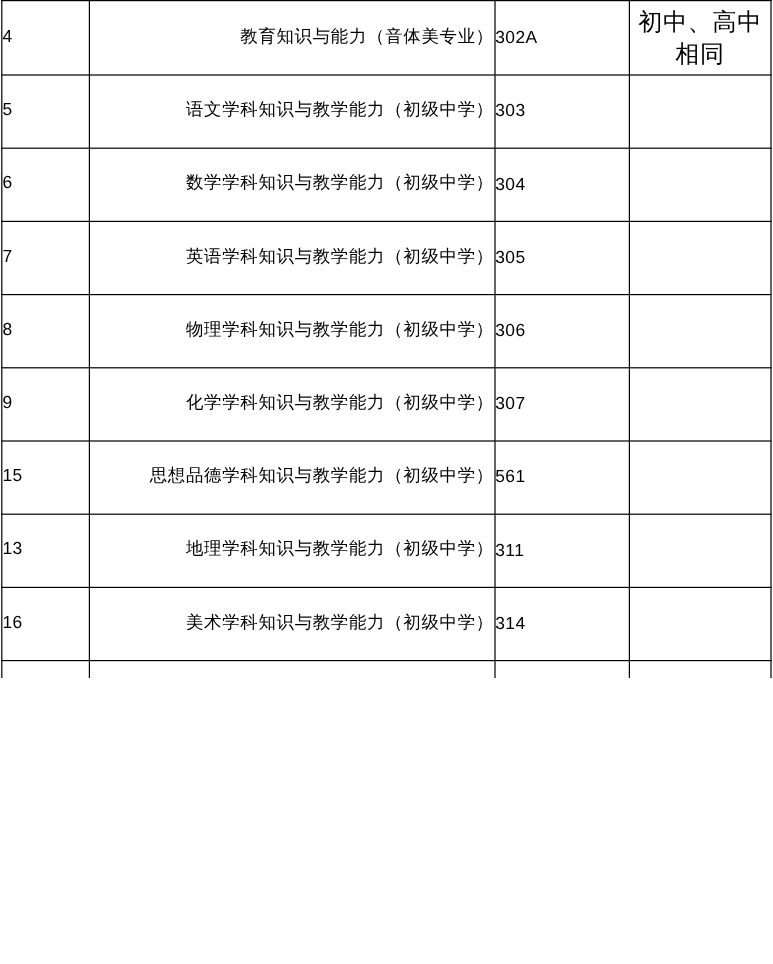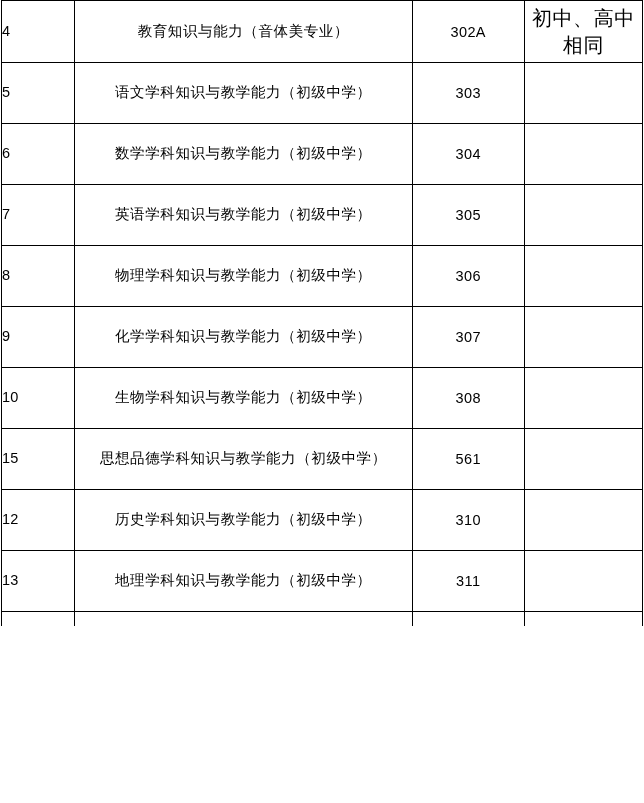--- a/index.html
+++ b/index.html
@@ -39,28 +39,27 @@
 
   td.idx {
     vertical-align: top;
     text-align: left;
     padding: 5px 0 0 7px;
     font-size: 14.5px;
     line-height: 1.1;
     letter-spacing: 0.3px;
   }
   td.subject {
-    text-align: center;
+    text-align: right;
     font-size: 14.5px;
     line-height: 1.5;
     letter-spacing: 0.6px;
     padding: 0 4px;
   }
   td.code {
-    text-align: center;
     font-size: 14.5px;
     letter-spacing: 0.4px;
   }
   td.note {
     text-align: center;
     font-size: 20px;
     letter-spacing: 0.6px;
   }
   tr.row { height: 61px; }
   tr.row-first { height: 62px; }
@@ -109,41 +108,35 @@
         <td class="code">306</td>
         <td class="note"></td>
       </tr>
       <tr class="row">
         <td class="idx">9</td>
         <td class="subject">化学学科知识与教学能力（初级中学）</td>
         <td class="code">307</td>
         <td class="note"></td>
       </tr>
       <tr class="row">
-        <td class="idx">10</td>
-        <td class="subject">生物学科知识与教学能力（初级中学）</td>
-        <td class="code">308</td>
-        <td class="note"></td>
-      </tr>
-      <tr class="row">
         <td class="idx">15</td>
         <td class="subject">思想品德学科知识与教学能力（初级中学）</td>
         <td class="code">561</td>
         <td class="note"></td>
       </tr>
       <tr class="row">
-        <td class="idx">12</td>
-        <td class="subject">历史学科知识与教学能力（初级中学）</td>
-        <td class="code">310</td>
+        <td class="idx">13</td>
+        <td class="subject">地理学科知识与教学能力（初级中学）</td>
+        <td class="code">311</td>
         <td class="note"></td>
       </tr>
       <tr class="row">
-        <td class="idx">13</td>
-        <td class="subject">地理学科知识与教学能力（初级中学）</td>
-        <td class="code">311</td>
+        <td class="idx">16</td>
+        <td class="subject">美术学科知识与教学能力（初级中学）</td>
+        <td class="code">314</td>
         <td class="note"></td>
       </tr>
       <tr class="row-last">
         <td class="idx"></td>
         <td class="subject"></td>
         <td class="code"></td>
         <td class="note"></td>
       </tr>
     </tbody>
   </table>

